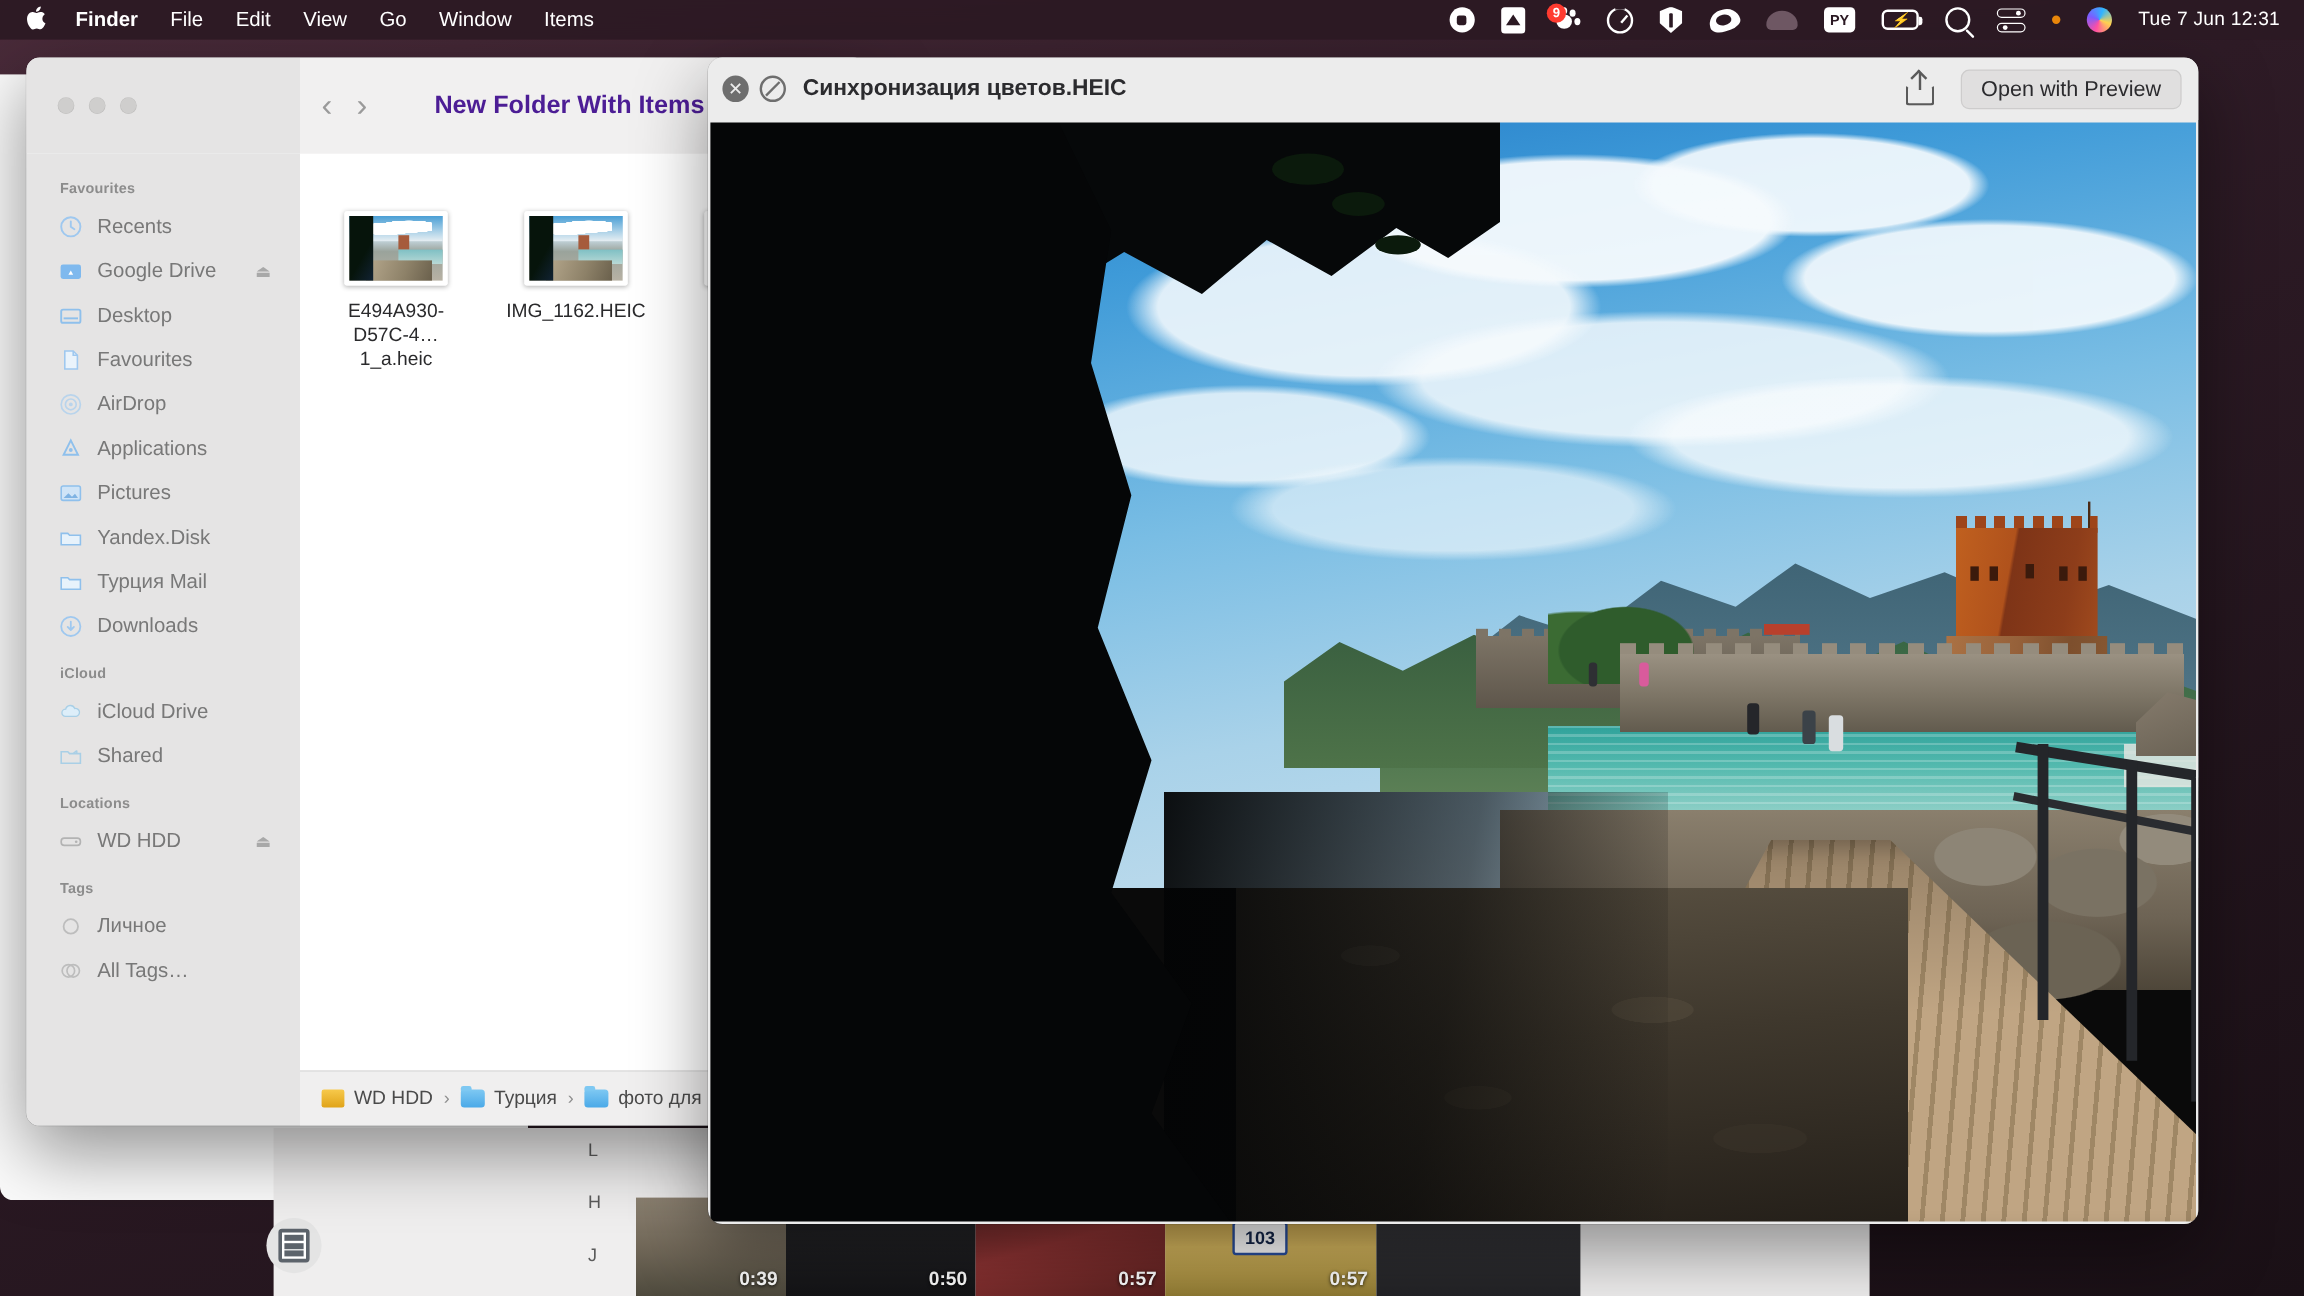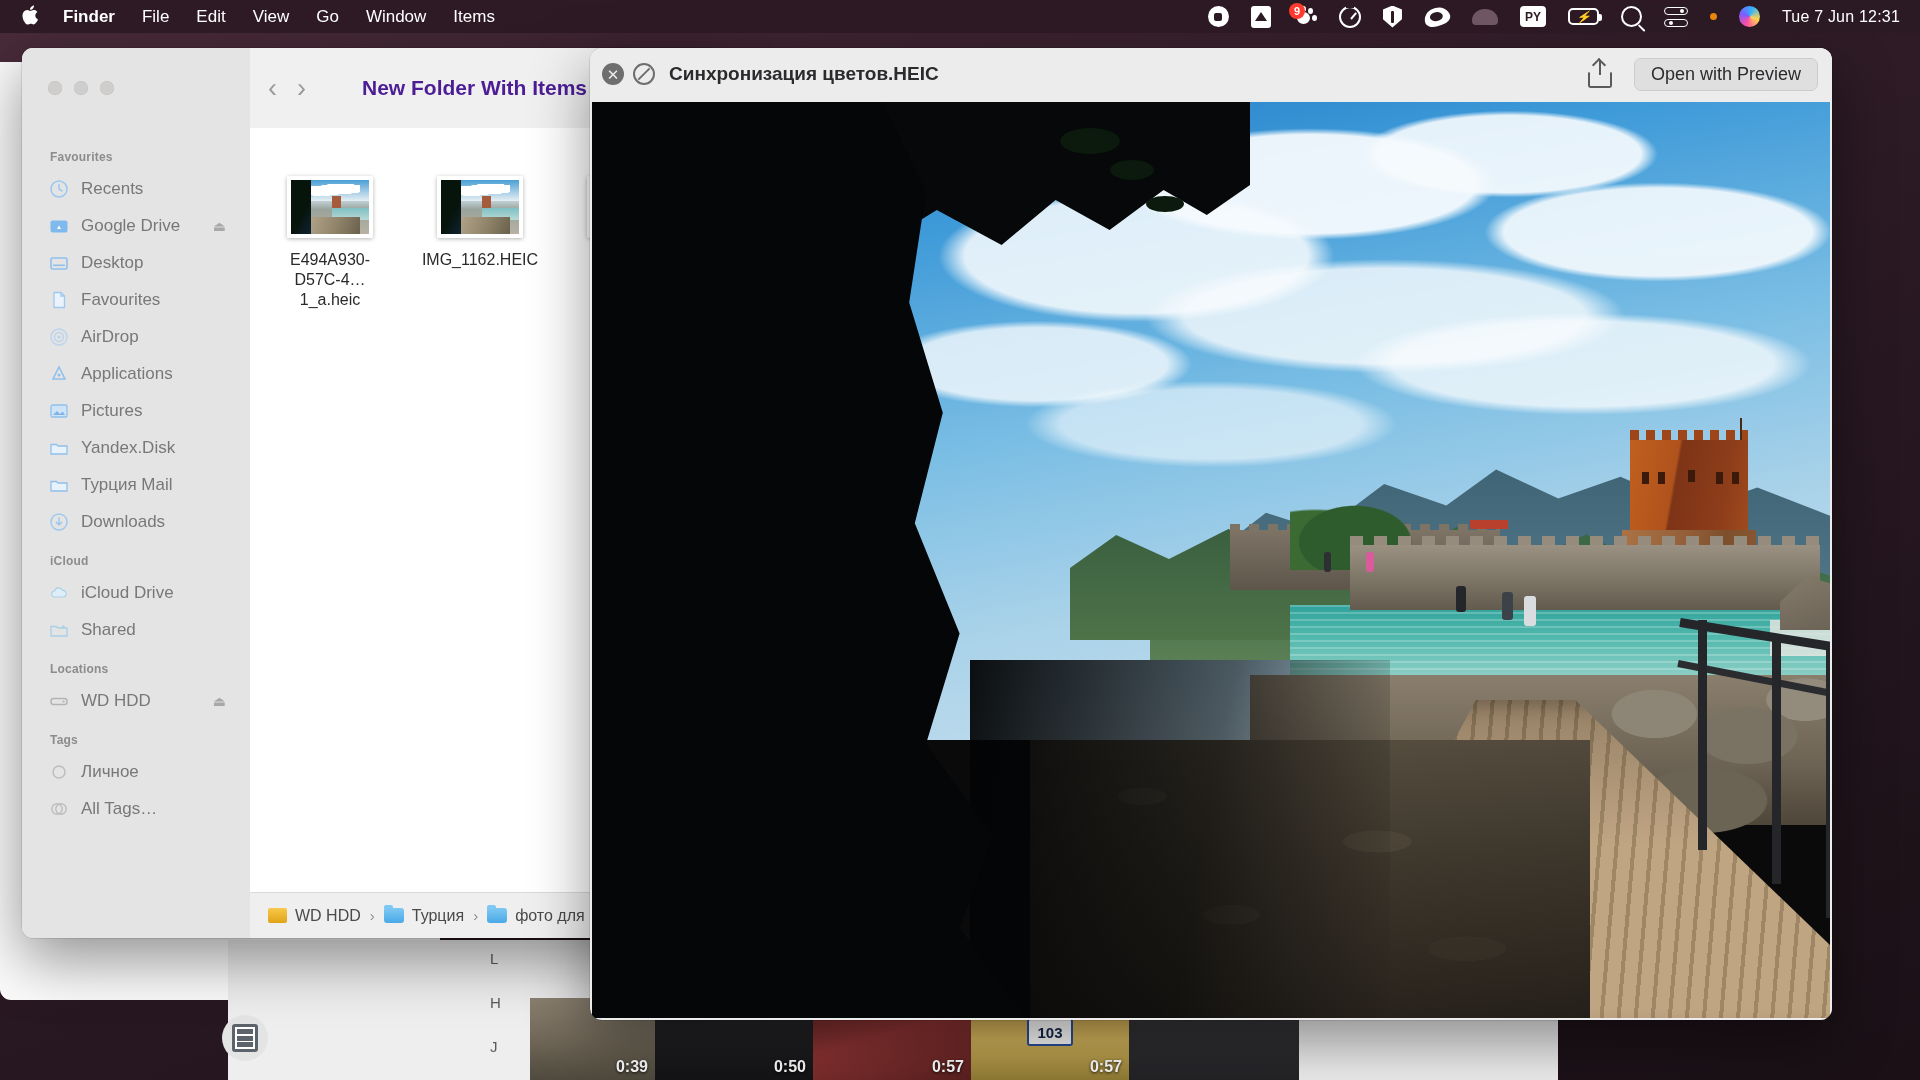--- a/index.html
+++ b/index.html
@@ -92,21 +92,21 @@
     position:absolute; left:228px; top:940px; width:1330px; height:140px;
     background:#efeeee; overflow:hidden;
   }
   .thumbrow { position:absolute; left:302px; top:58px; display:flex; height:82px; }
   .thumb { position:relative; height:82px; overflow:hidden; }
   .thumb .dur { position:absolute; right:7px; bottom:4px; color:#fff; font-size:16px; font-weight:bold;
      text-shadow:0 1px 3px rgba(0,0,0,.85); }
   .thumb.t1 { width:125px; background:linear-gradient(180deg,#8d8272 0%,#6e6556 55%,#4e4a3d 100%); }
   .thumb.t2 { width:158px; background:linear-gradient(180deg,#2a2a2c 0%,#1d1d20 60%,#141416 100%); }
   .thumb.t3 { width:158px; background:linear-gradient(165deg,#6d2a2a 0%,#8e3333 45%,#58201f 100%); }
-  .thumb.t4 { width:158px; background:linear-gradient(180deg,#c5a04a 0%,#d9b95f 50%,#8f7a33 100%);text-align:center; }
+  .thumb.t4 { width:176px; background:linear-gradient(180deg,#c5a04a 0%,#d9b95f 50%,#8f7a33 100%);text-align:center; }
   .thumb.t5 { width:170px; background:linear-gradient(180deg,#3c3c40 0%,#232326 100%); }
   .thumb .plate { position:absolute; left:56px; top:20px; width:46px; height:28px; background:#fff;
      border:2px solid #2a4f9e; border-radius:3px; color:#14264a; font-size:15px; font-weight:bold;
      display:flex; align-items:center; justify-content:center; }
   .sidelist { position:absolute; left:262px; top:10px; width:22px; color:#5b5b5b; font-size:15px; }
   .sidelist div { height:44px; }
   .booklet {
     position:absolute; left:222px; top:1015px; width:46px; height:46px; border-radius:50%;
     background:#e4e4e4; display:flex; align-items:center; justify-content:center;
   }

